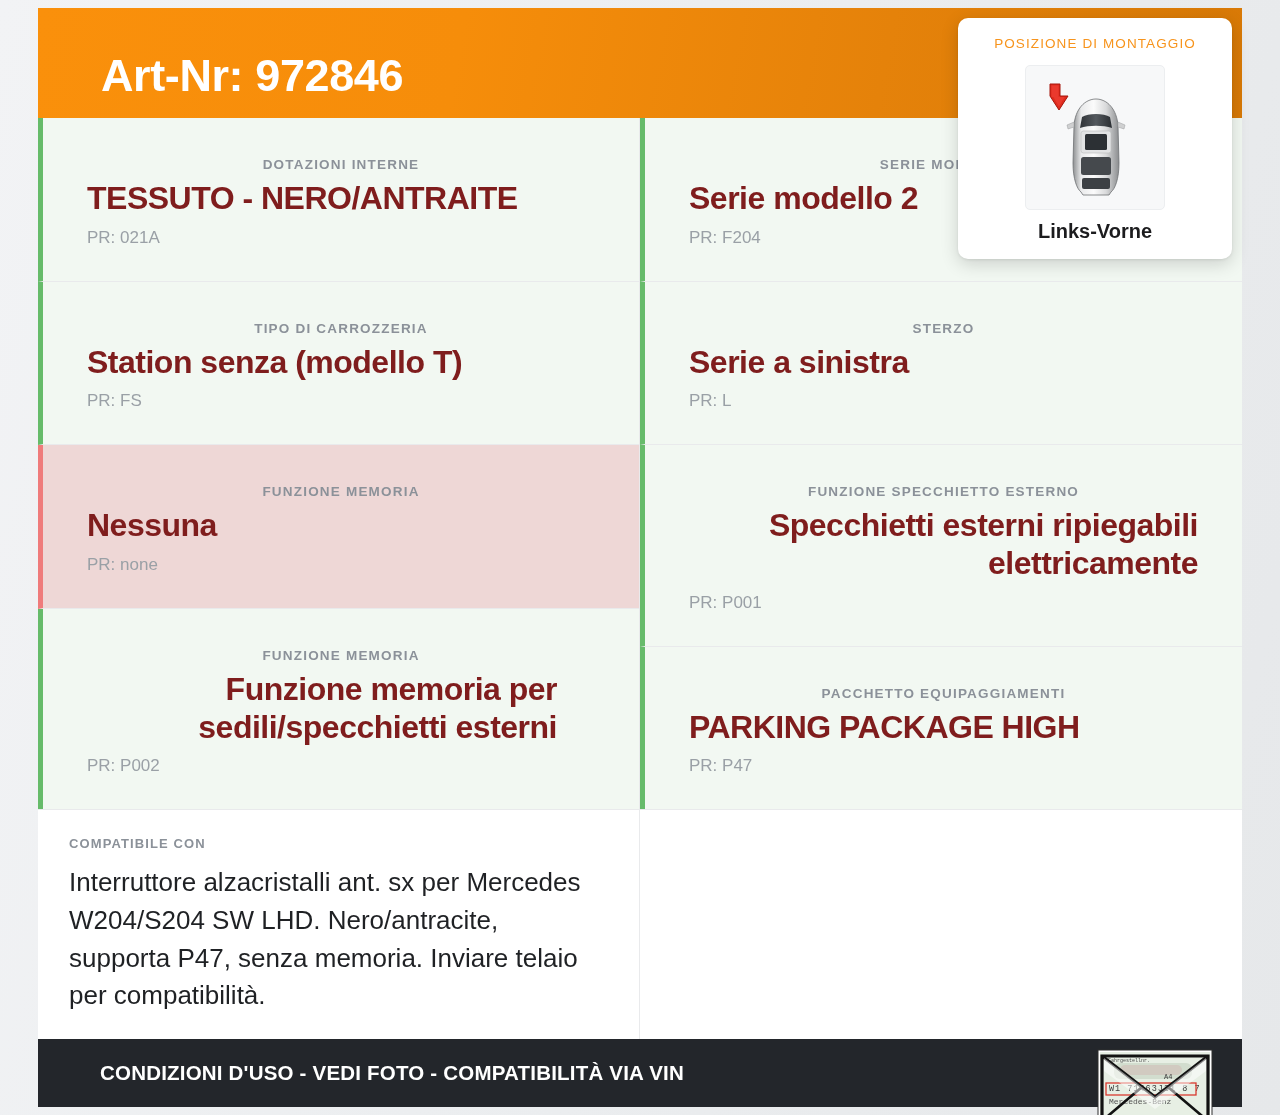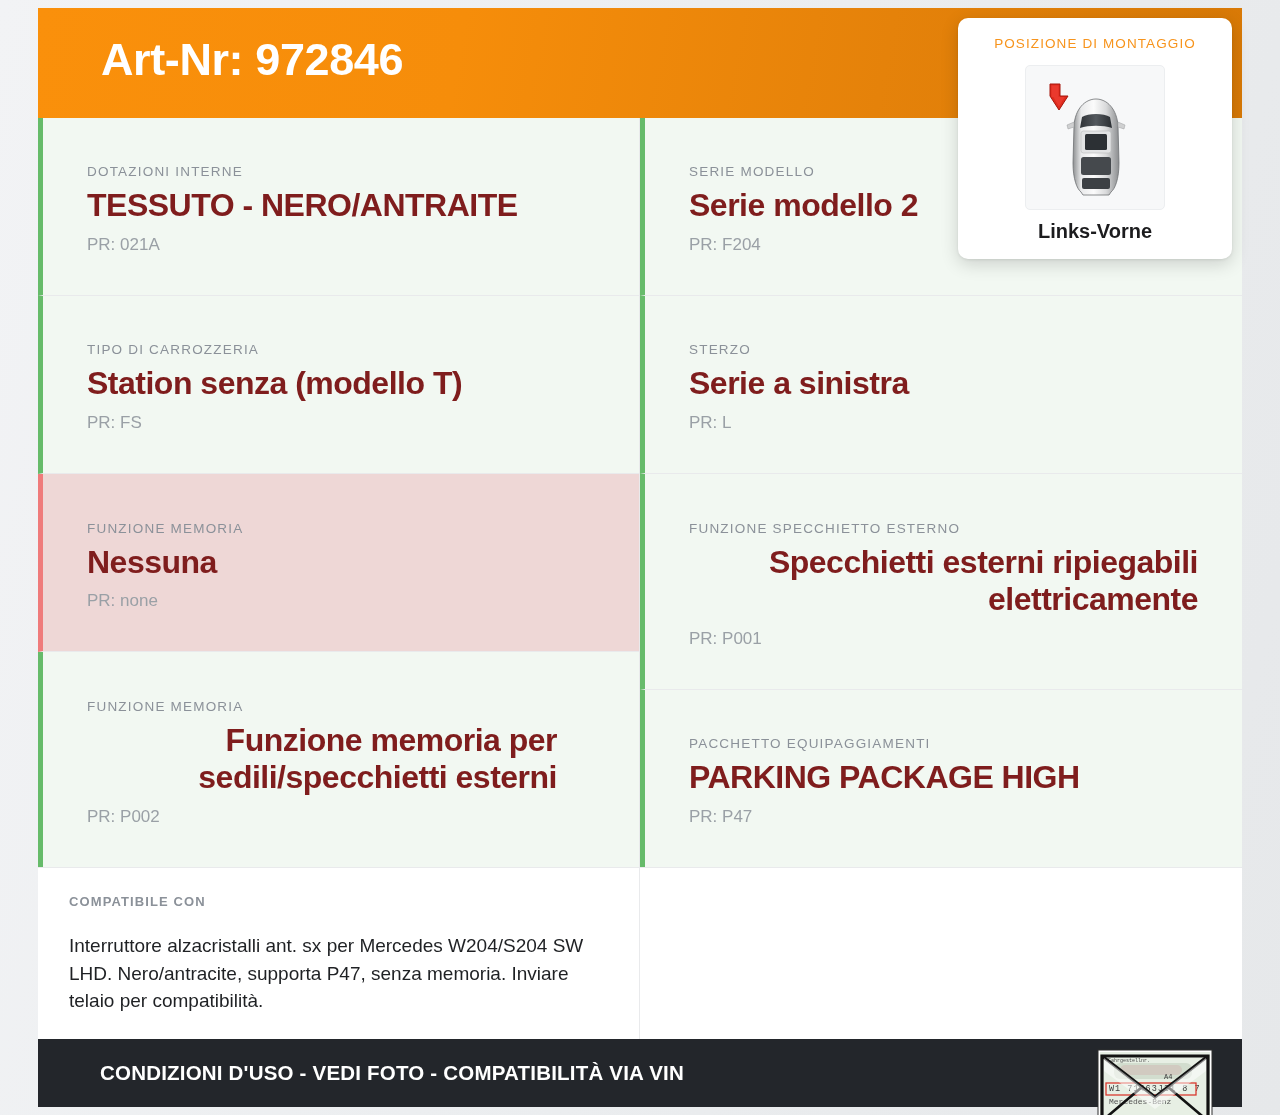--- a/index.html
+++ b/index.html
@@ -30,21 +30,21 @@
   
   .header {
     position: relative;
     height: 110px;
     background: linear-gradient(100deg, #fa900b 0%, #f68d0a 35%, #e5820a 70%, #d87906 100%);
     flex: 0 0 110px;
   }
   .header-title {
     position: absolute;
     left: 63px;
-    top: 26px;
+    top: 42px;
     font-size: 45px;
     font-weight: bold;
     color: #ffffff;
     letter-spacing: -0.4px;
   }
 
   
   .mount-card {
     position: absolute;
     left: 920px;
@@ -108,25 +108,26 @@
   }
   .cell:last-child { border-bottom: none; }
 
   .cell.neg {
     background: #eed7d6;
     border-left-color: #ef7b7b;
   }
 
   .cell-label {
     font-size: 13.5px;
-    font-weight: normal;
+    font-weight: bold;
     letter-spacing: 1.2px;
     color: #8b9199;
     margin-bottom: 8px;
     text-transform: uppercase;
+    text-align: center;
   }
   .cell-value {
     font-size: 32px;
     font-weight: bold;
     color: #7f1d1d;
     line-height: 1.18;
     letter-spacing: -0.5px;
     white-space: nowrap;
   }
   .cell-value.wrap { white-space: normal; text-align: right; }
@@ -141,24 +142,24 @@
     flex: 0 0 auto;
     padding: 26px 26px 24px 26px;
     background: #ffffff;
     border-left: 5px solid transparent;
   }
   .compat-label {
     font-size: 13px;
     font-weight: bold;
     letter-spacing: 1.1px;
     color: #8b9199;
-    margin-bottom: 23px;
+    margin-bottom: 13px;
   }
   .compat-text {
-    font-size: 19px;
+    font-size: 26px;
     color: #1f2124;
     line-height: 1.45;
     max-width: 520px;
   }
   .compat-row {
     display: flex;
     border-top: 1px solid #e9eaec;
     flex: 0 0 auto;
   }
   .compat-row > .half { width: 50%; }

